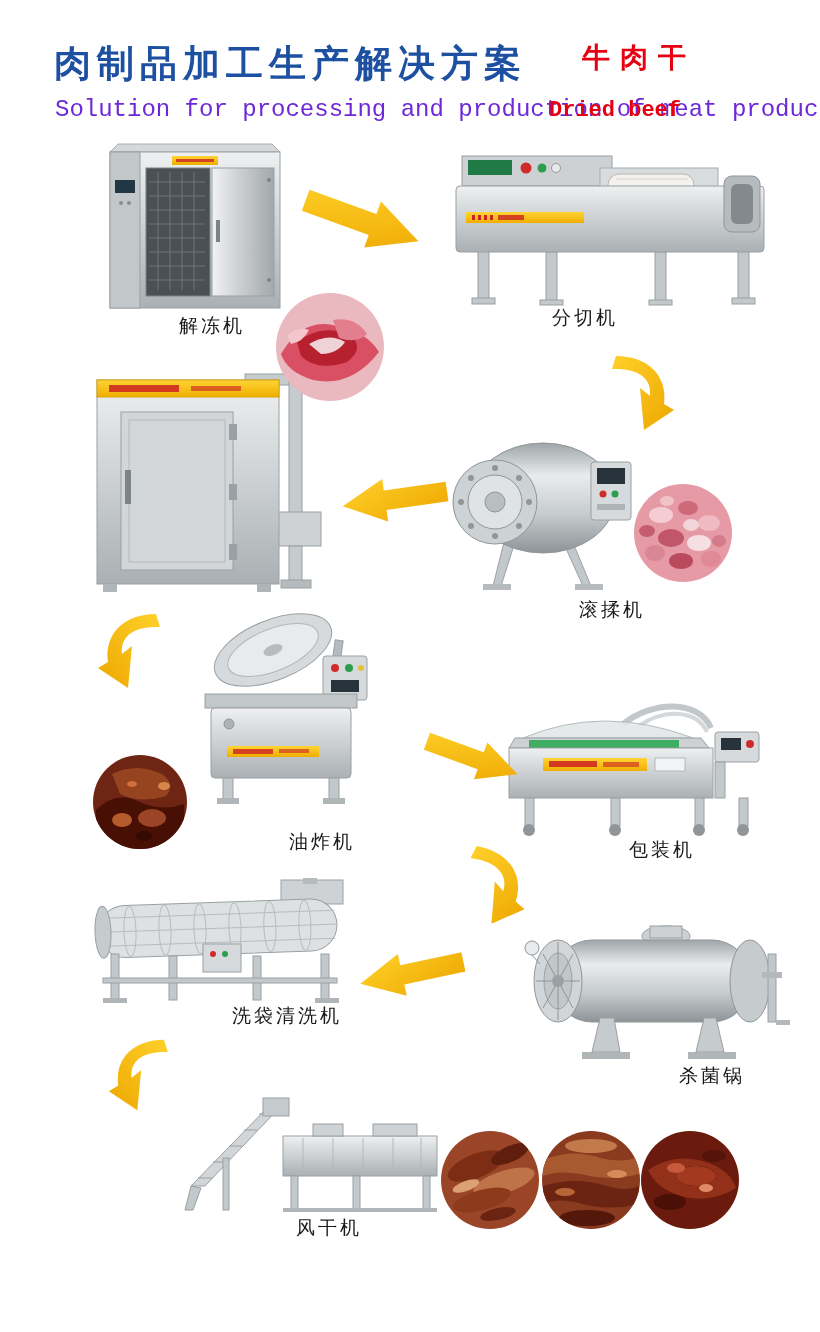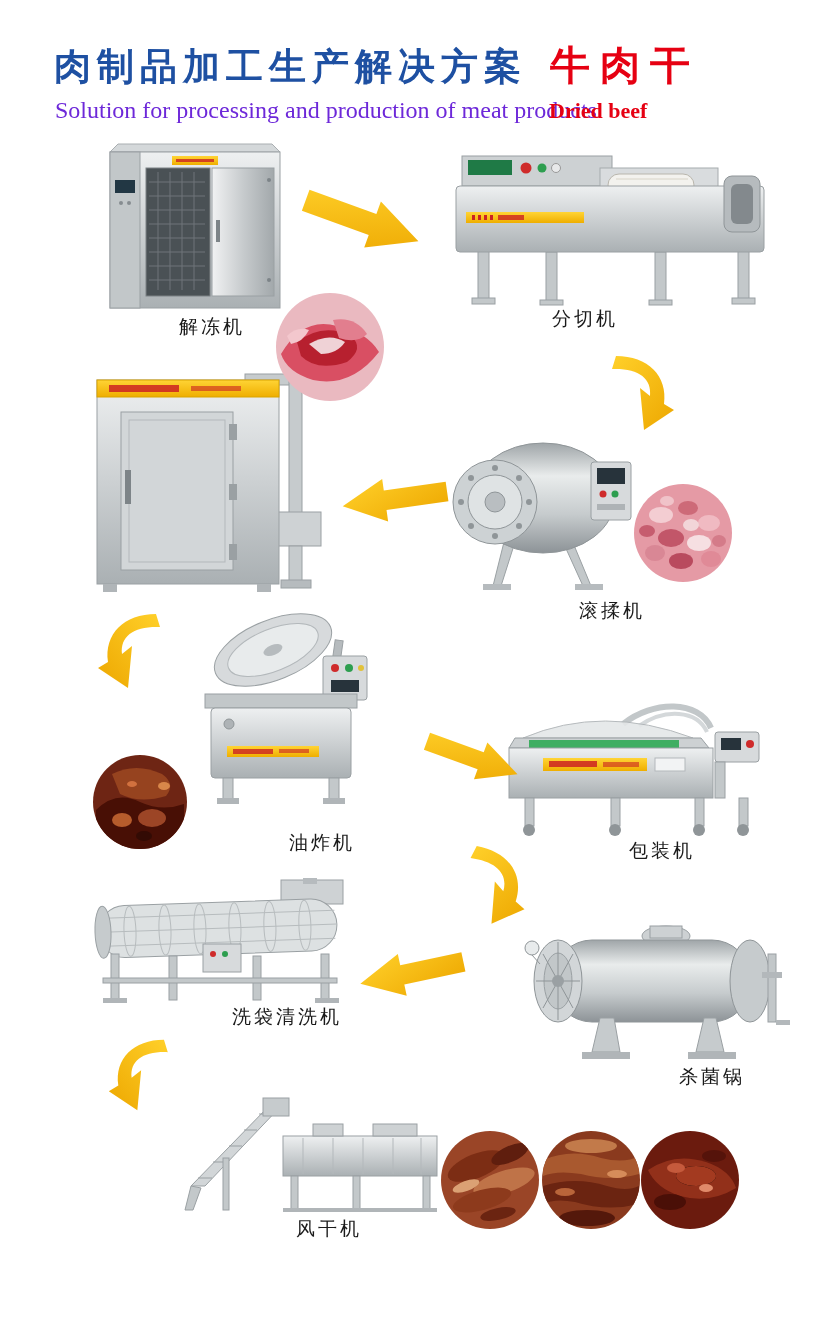--- a/index.html
+++ b/index.html
@@ -1,23 +1,23 @@
 <!DOCTYPE html>
 <html><head>
 <meta charset="utf-8">
 <style>
   html,body{margin:0;padding:0;background:#fff;}
   .canvas{
     position:relative;width:820px;height:1281px;background:#ffffff;overflow:hidden;
-    font-family:Liberation Serif, serif;
+    font-family:Liberation Mono, monospace;
   }
   .abs{position:absolute;}
   .title-zh{color:#1e50a2;font-size:37px;font-weight:bold;letter-spacing:6px;line-height:1;white-space:nowrap;}
   .subtitle-en{color:#6d28d9;font-size:24px;line-height:1;white-space:nowrap;}
-  .product-zh{color:#e60012;font-size:40px;font-weight:bold;letter-spacing:10px;line-height:1;white-space:nowrap;}
+  .product-zh{color:#e60012;font-size:28px;font-weight:bold;letter-spacing:10px;line-height:1;white-space:nowrap;margin-left:32px;}
   .product-en{color:#e60012;font-size:22px;font-weight:bold;line-height:1;white-space:nowrap;}
   .machine svg,.photo svg,.arrow svg{width:100%;height:100%;display:block;overflow:visible;}
   .machine-label{font-size:19px;color:#1a1a1a;letter-spacing:3px;text-align:right;line-height:1.2;}
 </style>
 </head>
 <body>
 
 <div class="canvas">
 
   <svg width="0" height="0" style="position:absolute" aria-hidden="true">

